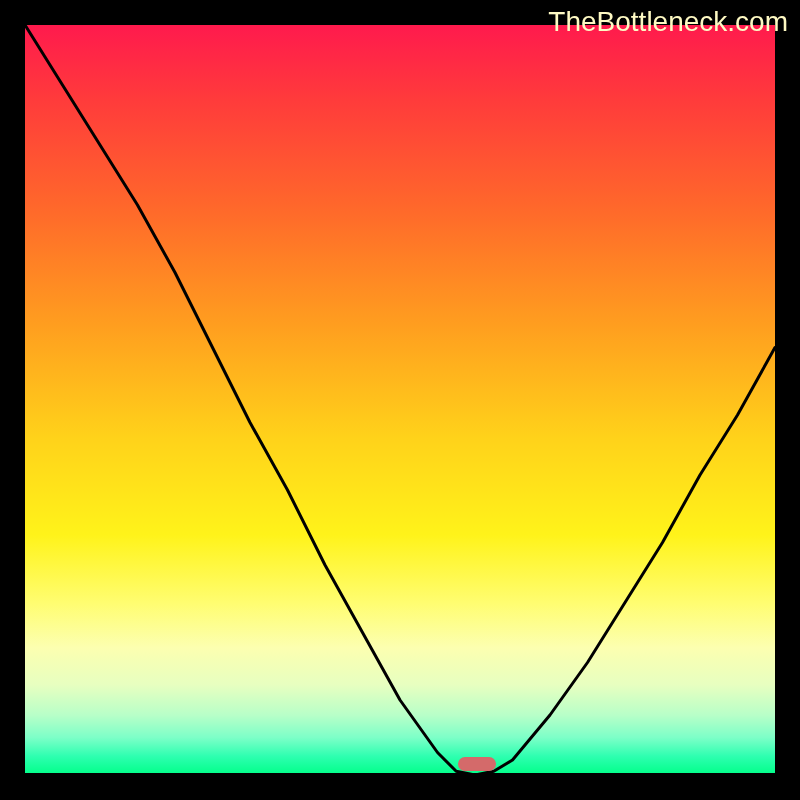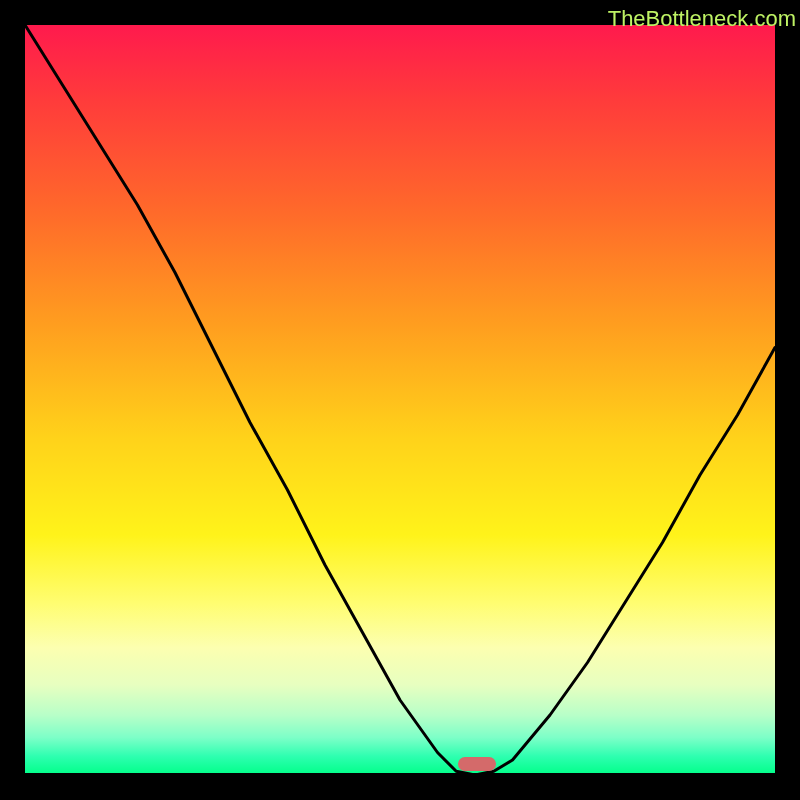--- a/index.html
+++ b/index.html
@@ -7,23 +7,23 @@
     padding: 0;
     width: 800px;
     height: 800px;
     background: #000;
     position: relative;
     font-family: Arial, sans-serif;
   }
   .watermark {
     position: absolute;
     top: 6px;
-    right: 4px;
-    color: #bef264;
-    font-size: 22px;
+    right: 12px;
+    color: #fef9c3;
+    font-size: 28px;
     font-weight: 500;
     z-index: 10;
   }
   .plot-area {
     position: absolute;
     left: 25px;
     top: 25px;
     width: 750px;
     height: 750px;
     overflow: hidden;

